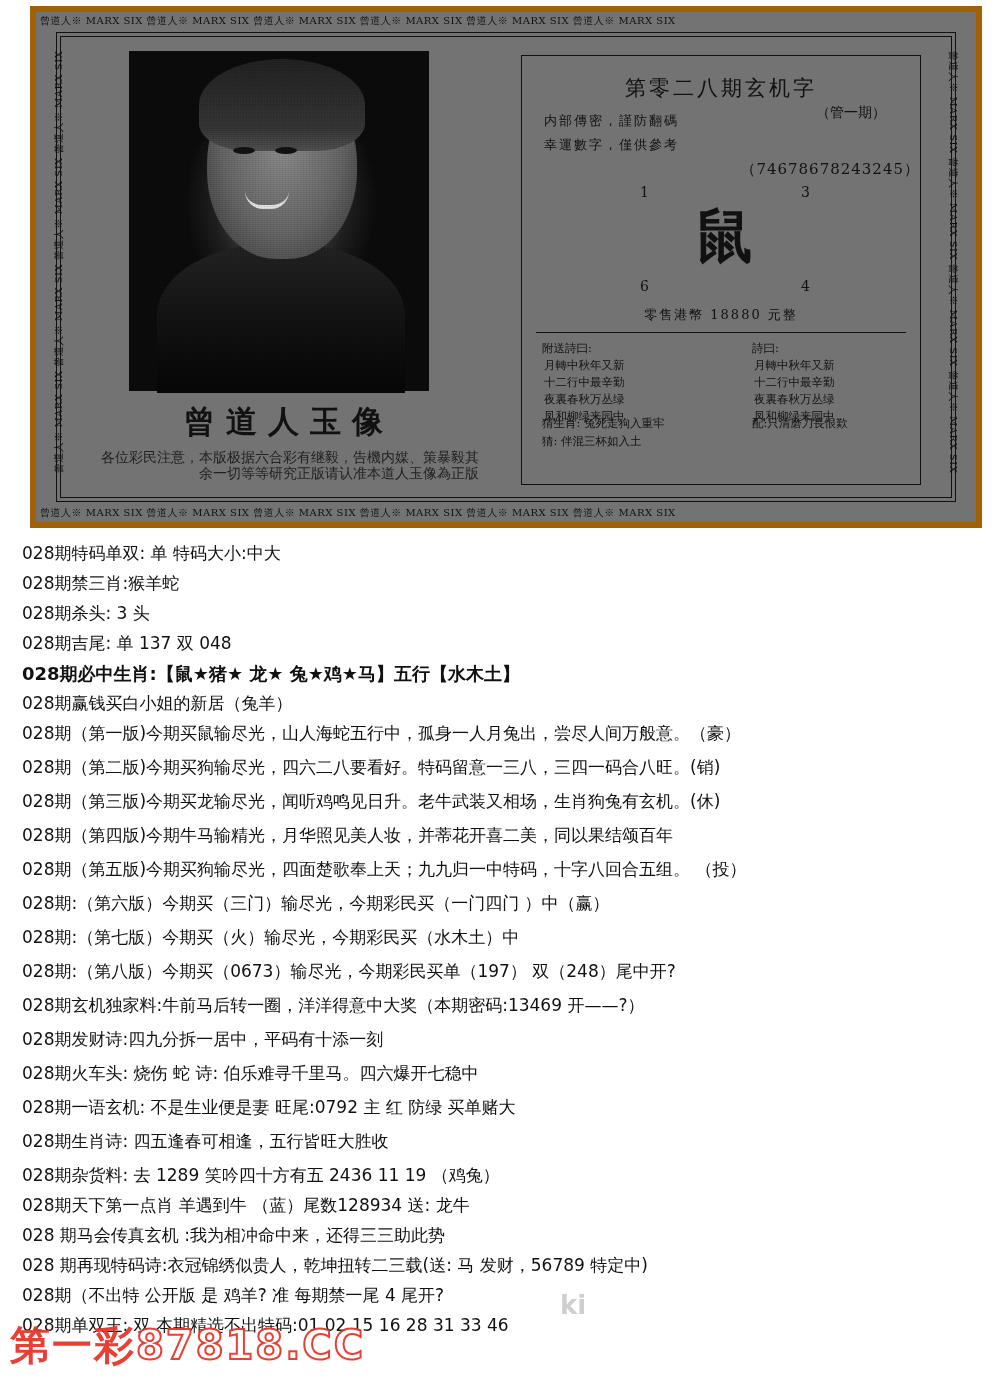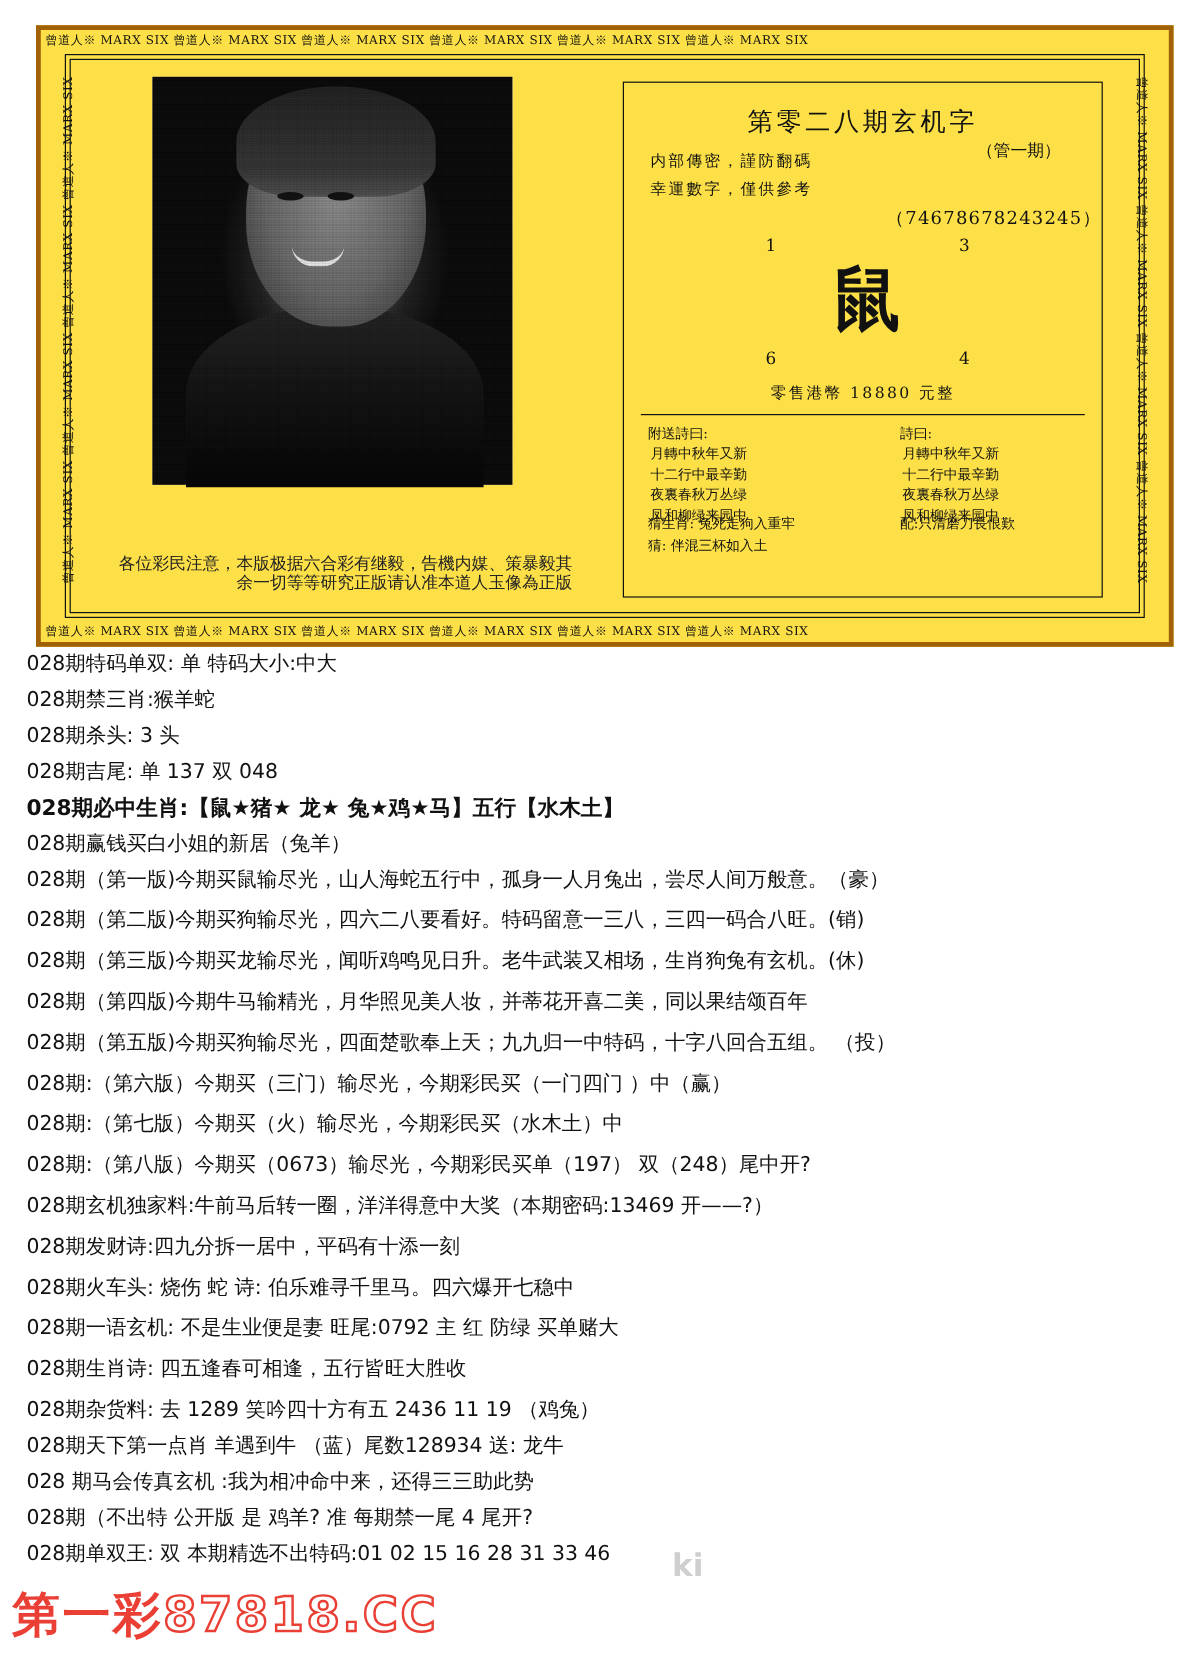--- a/index.html
+++ b/index.html
@@ -1,19 +1,19 @@
 <!DOCTYPE html>
 <html><head>
 <meta charset="utf-8">
 <style>
   html,body{margin:0;padding:0;background:#ffffff;}
   body{width:997px;height:1388px;font-family:"DejaVu Sans","Liberation Sans",sans-serif;color:#111;position:relative;overflow:hidden;}
 
   
-  .poster{position:absolute;left:30px;top:21px;width:940px;height:510px;border:4px solid #a16207;background:#fde047;}
+  .poster{position:absolute;left:30px;top:6px;width:940px;height:510px;border:6px solid #a16207;background:#737373;}
   .poster .marq{position:absolute;font-family:"DejaVu Serif","Liberation Serif",serif;font-size:10px;letter-spacing:0.5px;color:#111;white-space:nowrap;}
   .marq-top{left:4px;top:2px;width:932px;overflow:hidden;}
   .marq-bot{left:4px;bottom:2px;width:932px;overflow:hidden;}
   .marq-left{left:-222px;top:243px;width:490px;transform:rotate(-90deg);transform-origin:center;overflow:hidden;text-align:center;}
   .marq-right{right:-222px;top:243px;width:490px;transform:rotate(90deg);transform-origin:center;overflow:hidden;text-align:center;}
 
   .poster-inner{position:absolute;left:20px;top:20px;right:20px;bottom:20px;border:1px solid #111;}
   .poster-inner2{position:absolute;left:3px;top:3px;right:3px;bottom:3px;border:1px solid #111;}
 
   
@@ -94,20 +94,21 @@
       <div class="portrait-wrap">
         <div class="photo">
           <div class="body"></div>
           <div class="head"></div>
           <div class="hair"></div>
           <div class="eyeL"></div>
           <div class="eyeR"></div>
           <div class="smile"></div>
           <div class="grain"></div>
         </div>
+        <div class="portrait-title">曾道人玉像</div>
         <div class="portrait-note">各位彩民注意，本版极据六合彩有继毅，告機内媒、策暴毅其余一切等等研究正版请认准本道人玉像為正版</div>
       </div>
 
       <div class="card">
         <div class="card-title">第零二八期玄机字</div>
         <div class="card-paren">（管一期）</div>
         <div class="card-sub1">内部傳密，謹防翻碼</div>
         <div class="card-sub2">幸運數字，僅供參考</div>
         <div class="card-num">（74678678243245）</div>
 
@@ -161,20 +162,21 @@
   <div class="line sp">028期:（第七版）今期买（火）输尽光，今期彩民买（水木土）中</div>
   <div class="line sp">028期:（第八版）今期买（0673）输尽光，今期彩民买单（197） 双（248）尾中开?</div>
   <div class="line sp">028期玄机独家料:牛前马后转一圈，洋洋得意中大奖（本期密码:13469     开——?）</div>
   <div class="line sp">028期发财诗:四九分拆一居中，平码有十添一刻</div>
   <div class="line sp">028期火车头: 烧伤 蛇 诗: 伯乐难寻千里马。四六爆开七稳中</div>
   <div class="line sp">028期一语玄机: 不是生业便是妻    旺尾:0792 主 红 防绿 买单赌大</div>
   <div class="line sp">028期生肖诗: 四五逢春可相逢，五行皆旺大胜收</div>
   <div class="line">028期杂货料: 去 1289  笑吟四十方有五  2436 11 19           （鸡兔）</div>
   <div class="line">028期天下第一点肖 羊遇到牛             （蓝）尾数128934 送: 龙牛</div>
   <div class="line">028 期马会传真玄机 :我为相冲命中来，还得三三助此势</div>
+  <div class="line">028 期再现特码诗:衣冠锦绣似贵人，乾坤扭转二三载(送: 马 发财，56789  特定中)</div>
   <div class="line">028期（不出特 公开版 是 鸡羊? 准 每期禁一尾 4 尾开?</div>
   <div class="line">028期单双王: 双  本期精选不出特码:01 02 15 16 28 31 33 46</div>
 </div>
 
 <div class="wm-faint">ki</div>
 <div class="wm-red">
   <span>第一彩</span><span class="w">87818.CC</span>
 </div>
 
 </body></html>

